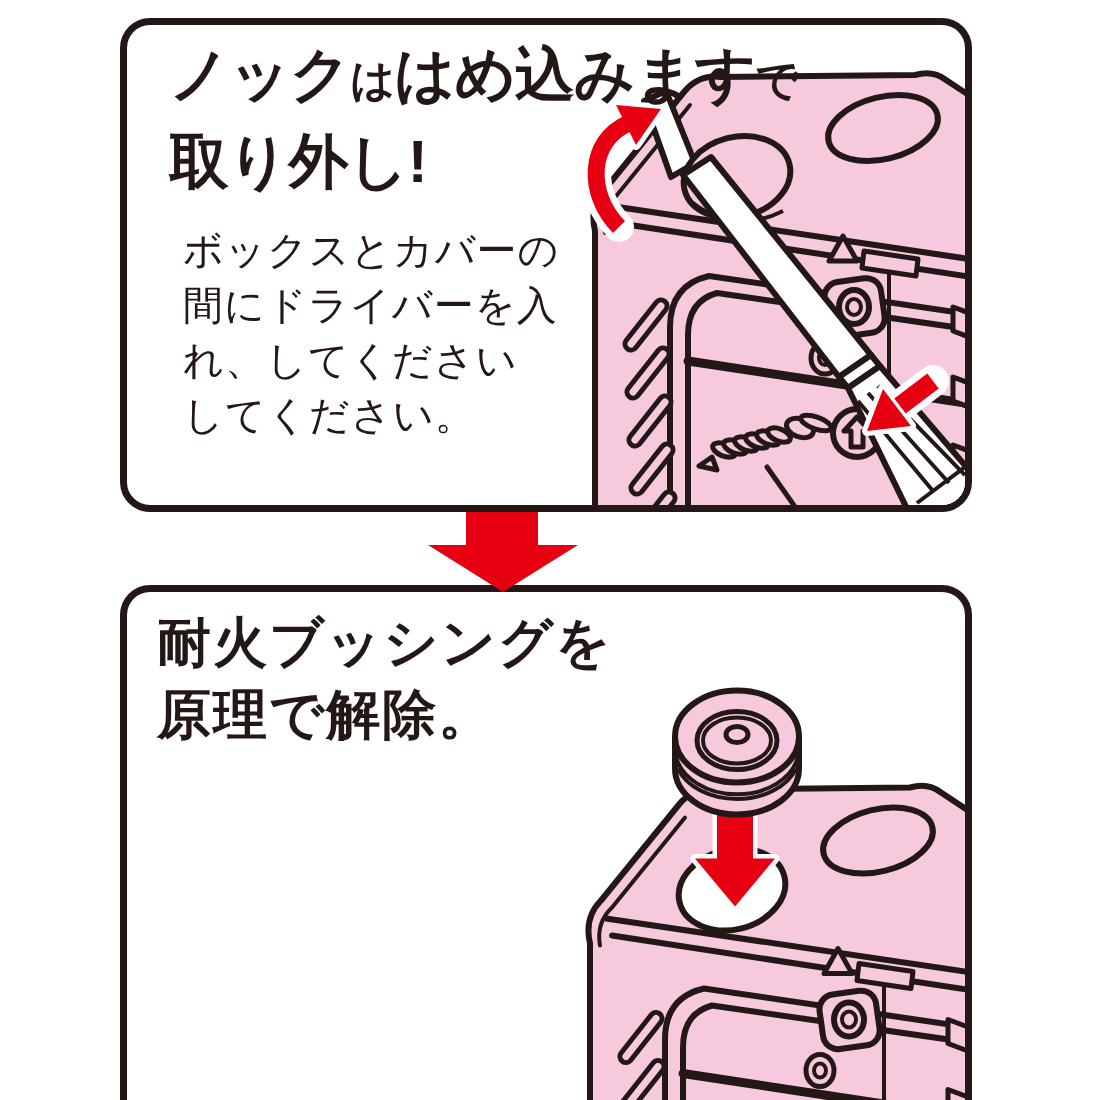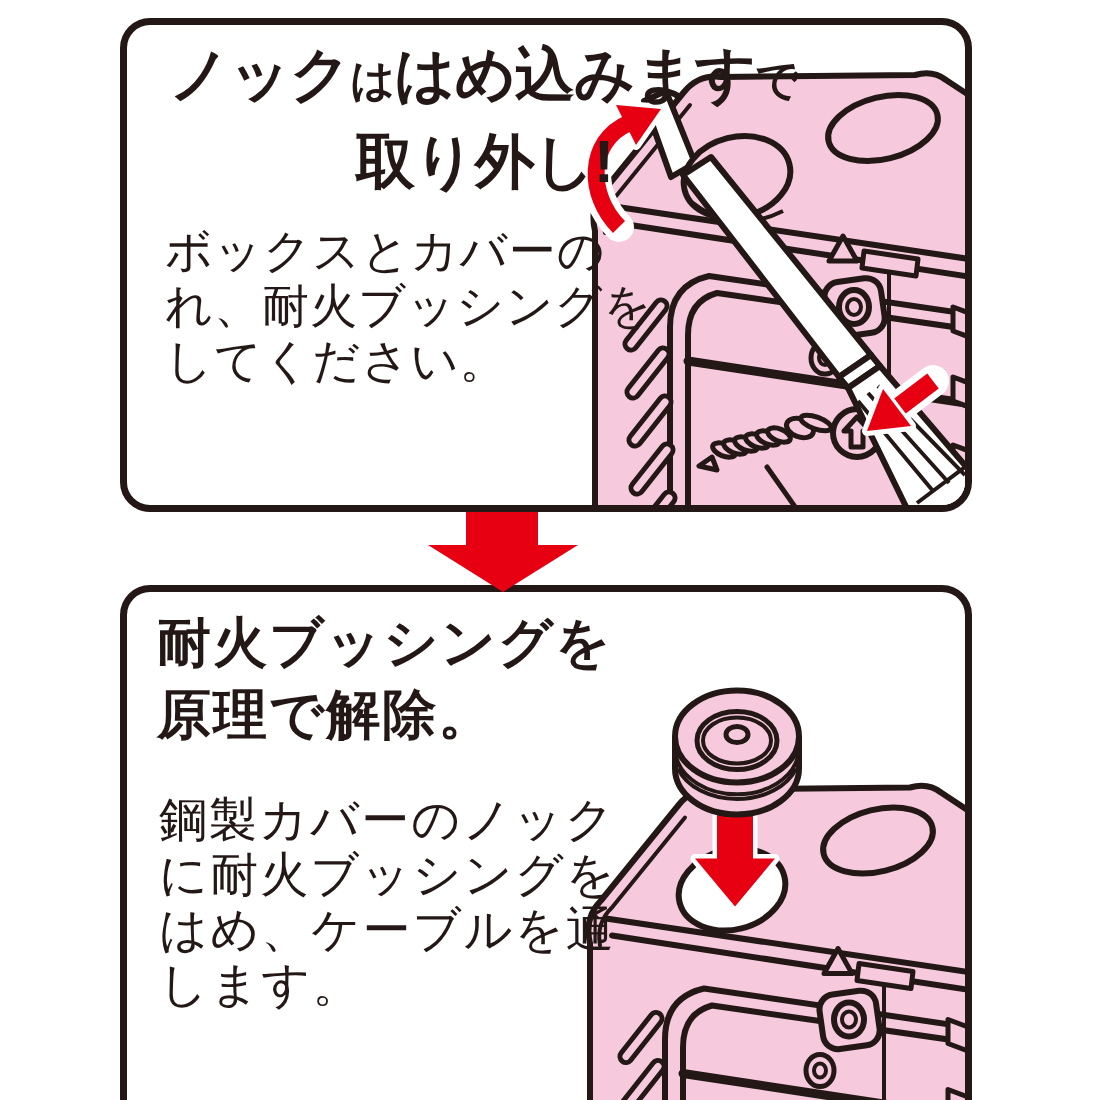--- a/index.html
+++ b/index.html
@@ -10,24 +10,24 @@
   .panel{
     position:absolute;left:120px;width:852px;box-sizing:border-box;
     border:7px solid #231815;border-radius:30px;background:#ffffff;overflow:hidden;
   }
   #panel1{top:18px;height:494px;}
   #panel2{top:585px;height:638px;}
   .illus{position:absolute;left:0;top:0;width:100%;height:100%;z-index:1;}
   .txt{position:absolute;z-index:3;white-space:nowrap;}
   .title{font-weight:bold;letter-spacing:-1px;}
   .title-line{line-height:72px;}
-  .t-big{font-size:60px;text-align:center;}
+  .t-big{font-size:60px;}
   .t-small{font-size:44px;}
   #panel2 .title-line{font-size:54px;letter-spacing:2px;}
-  #p1-body{left:38px;top:198px;font-size:47px;line-height:55px;letter-spacing:1px;}
+  #p1-body{left:56px;top:198px;font-size:40px;line-height:55px;letter-spacing:1px;}
   #p2-body{left:32px;top:200px;font-size:48px;line-height:55px;letter-spacing:2px;}
   #p1-title{left:42px;top:14px;}
   #p2-title{left:30px;top:14px;}
   #step-arrow{position:absolute;left:410px;top:512px;width:200px;height:84px;z-index:5;}
 </style>
 </head>
 <body>
 
 <div class="panel" id="panel1">
 
@@ -132,21 +132,22 @@
 
   <div class="txt title" id="p1-title">
     <div class="title-line">
       <span class="t-big">ノック</span><span class="t-small">は</span><span class="t-big">はめ込みます</span><span class="t-small">で</span>
     </div>
     <div class="title-line t-big">取り外し!</div>
   </div>
 
   <div class="txt" id="p1-body">
     <div>ボックスとカバーの</div>
-    <div>れ、耐火ブッシングを</div>
+    <div>間にドライバーを入</div>
+    <div>れ、してください</div>
     <div>してください。</div>
   </div>
 </div>
 
 <svg id="step-arrow" viewBox="0 0 200 84">
   <polygon points="56,0 128,0 128,33 168,33 93,80 18,33 56,33" fill="#E60012"></polygon>
 </svg>
 
 <div class="panel" id="panel2">
 
@@ -169,19 +170,13 @@
       <ellipse fill="none" stroke-width="4" cx="610" cy="78" rx="34" ry="23"></ellipse>
       <ellipse fill="#F6C9DD" stroke-width="5" cx="610" cy="72" rx="11" ry="8"></ellipse>
     </g>
   </svg>
 
   <div class="txt title" id="p2-title">
     <div class="title-line">耐火ブッシングを</div>
     <div class="title-line">原理で解除。</div>
   </div>
 
-  <div class="txt" id="p2-body">
-    <div>鋼製カバーのノック</div>
-    <div>に耐火ブッシングを</div>
-    <div>はめ、ケーブルを通</div>
-    <div>します。</div>
-  </div>
 </div>
 
 </body></html>

